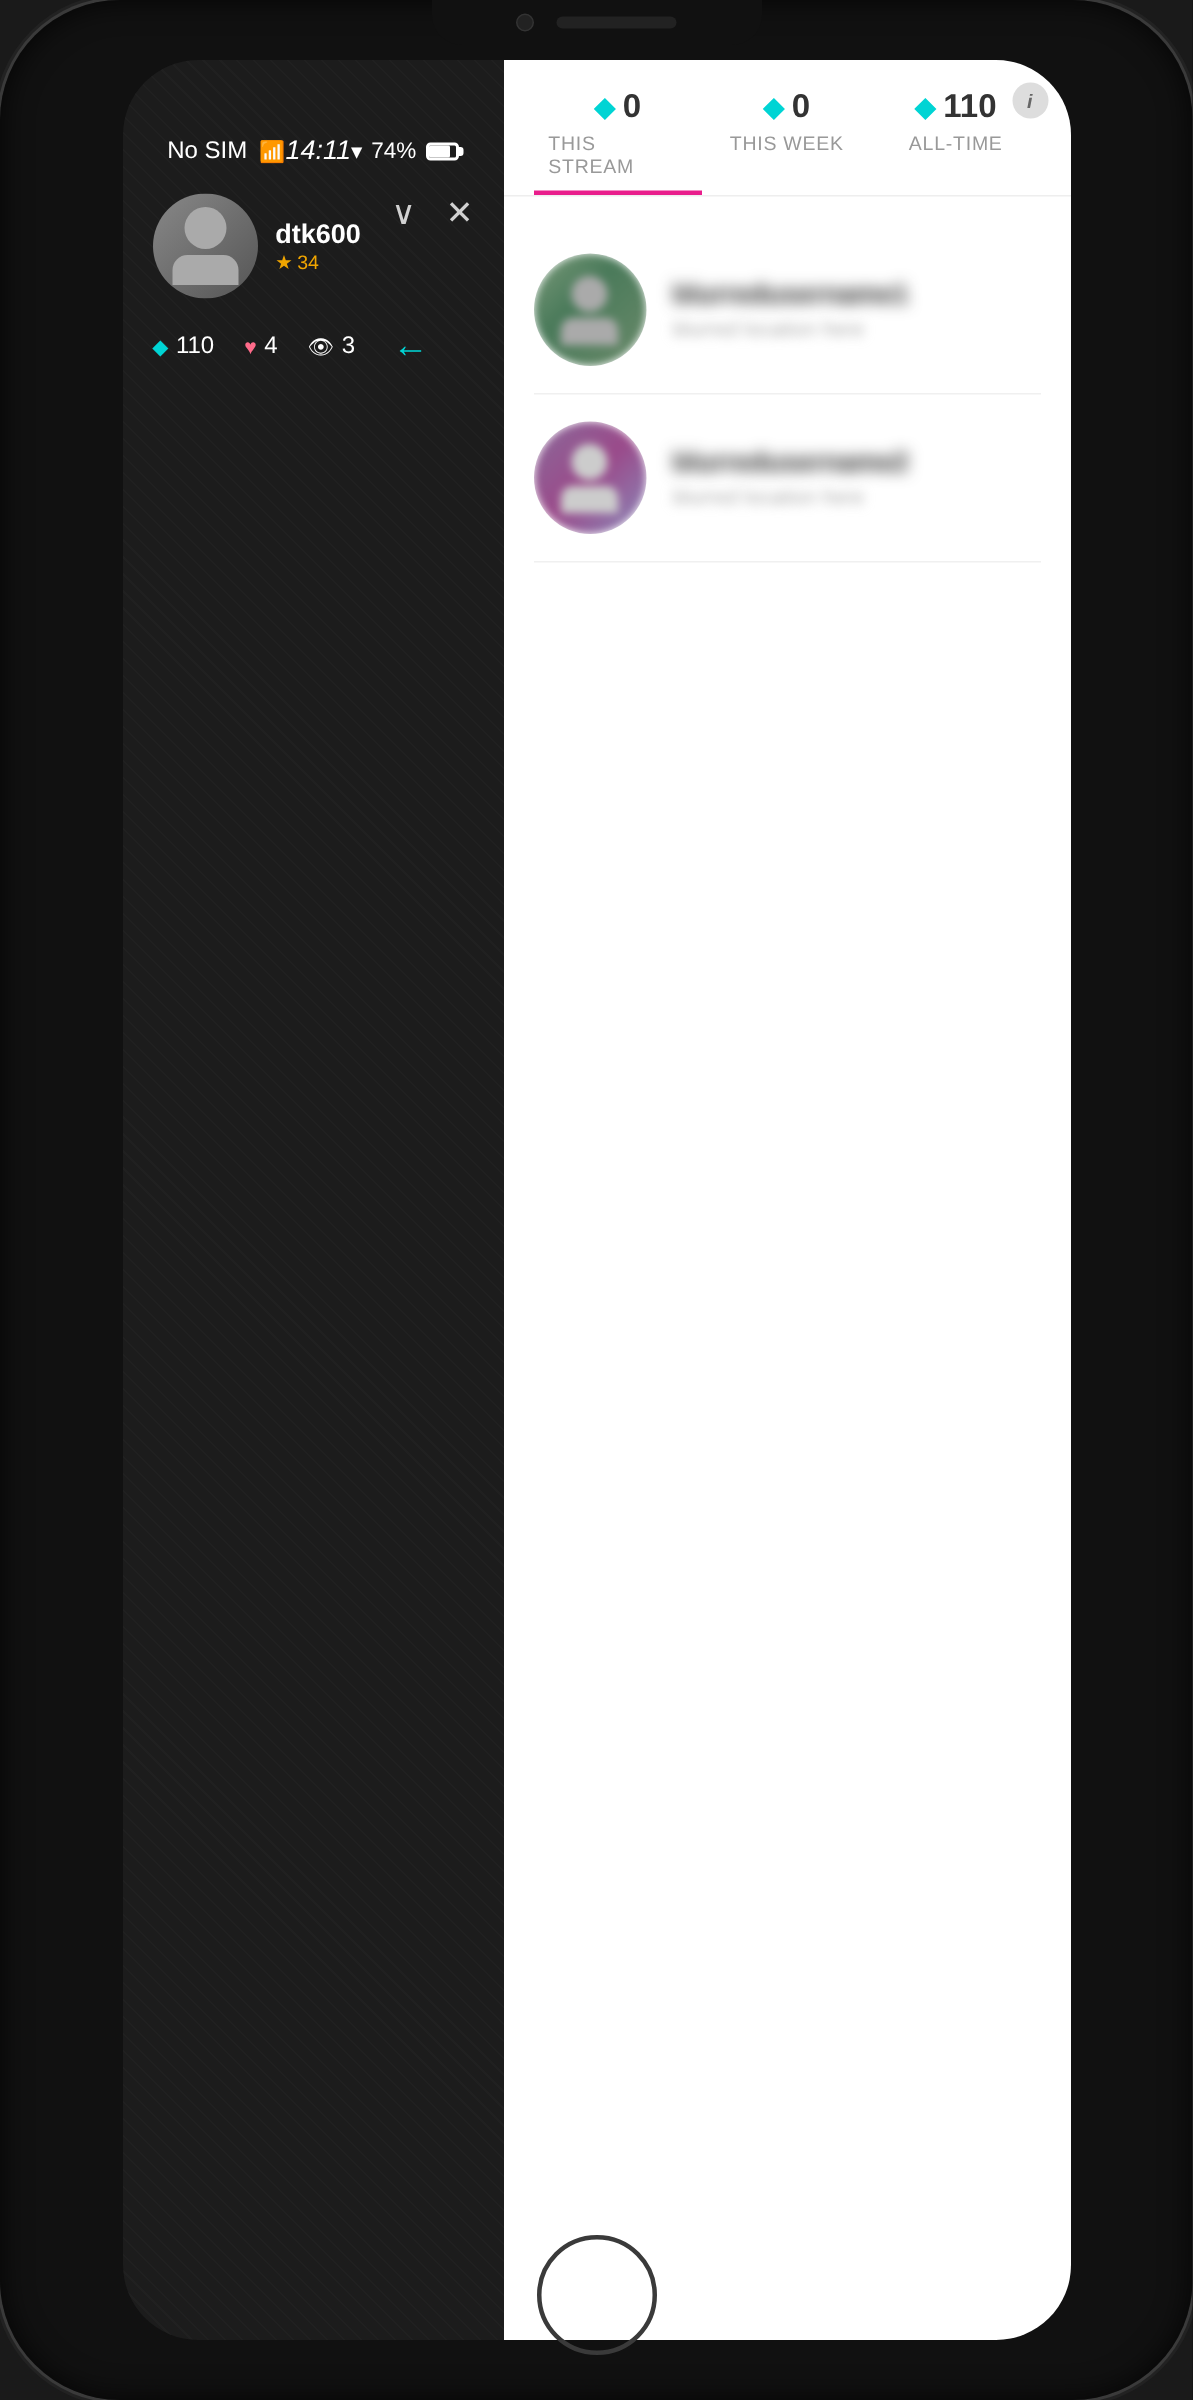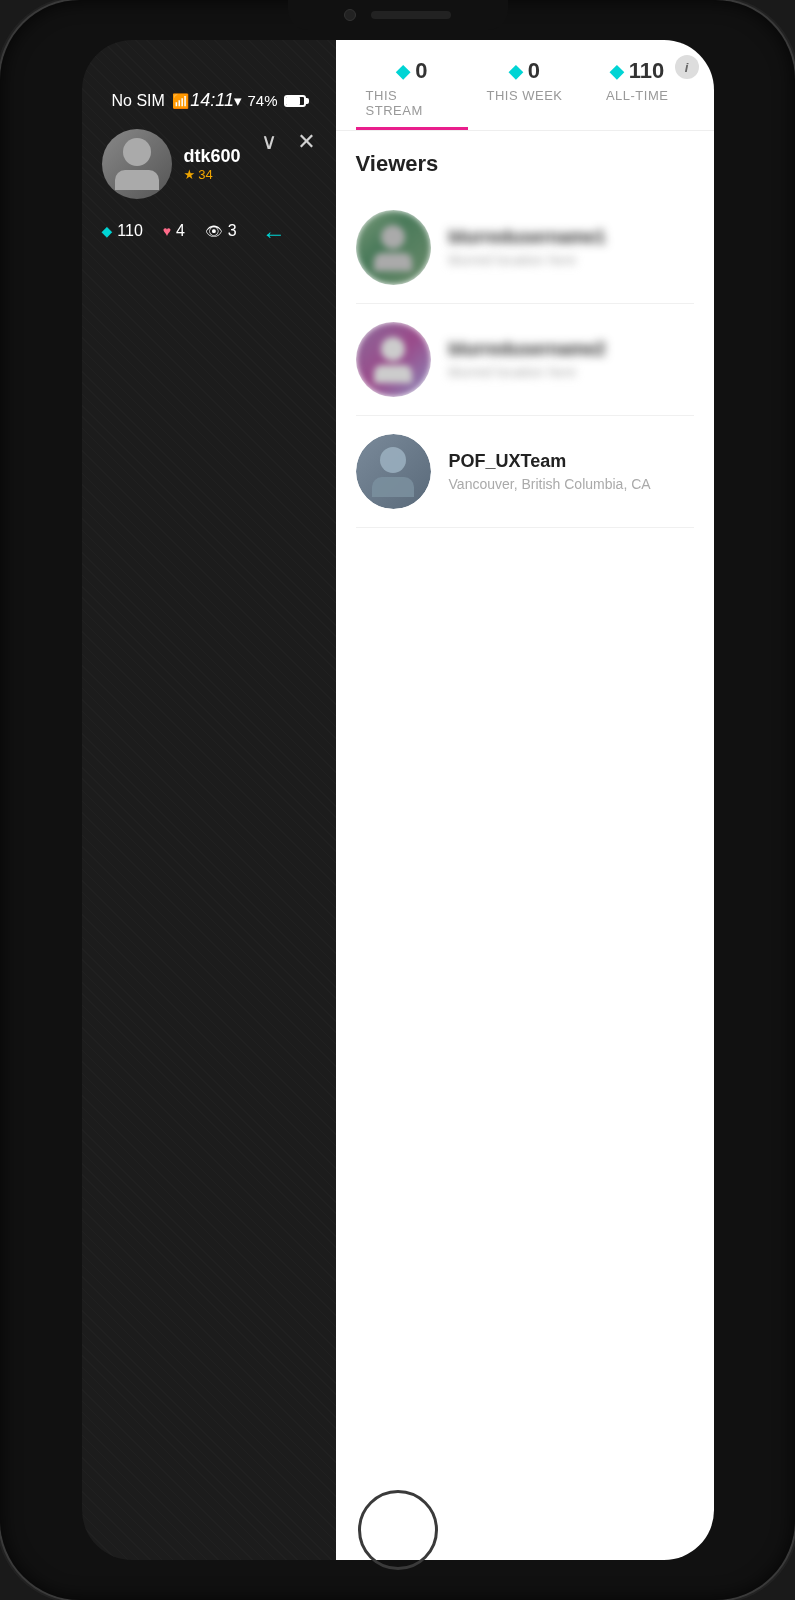--- a/index.html
+++ b/index.html
@@ -490,21 +490,20 @@
             <span>110</span>
           </div>
           <div class="tab-label">ALL-TIME</div>
         </div>
         <div class="info-btn">
           <span>i</span>
         </div>
       </div>
 
       <div class="viewers-section">
-        <div class="viewers-title">Viewers</div>
 
         <div class="viewer-list">
 
           <div class="viewer-item">
             <div class="viewer-avatar">
               <div class="avatar-circle avatar-v1" style="filter: blur(3px);">
                 <div style="display:flex;flex-direction:column;align-items:center;">
                   <div style="width:24px;height:24px;background:#aaa;border-radius:50%;margin-bottom:4px;"></div>
                   <div style="width:38px;height:18px;background:#aaa;border-radius:8px 8px 0 0;"></div>
                 </div>
@@ -524,34 +523,20 @@
                   <div style="width:38px;height:18px;background:#ccc;border-radius:8px 8px 0 0;"></div>
                 </div>
               </div>
             </div>
             <div class="viewer-info">
               <span class="viewer-name blurred">blurredusername2</span>
               <span class="viewer-sub blurred">blurred location here</span>
             </div>
           </div>
 
-          <div class="viewer-item">
-            <div class="viewer-avatar">
-              <div class="avatar-circle avatar-v3">
-                <div style="display:flex;flex-direction:column;align-items:center;opacity:0.9;">
-                  <div style="width:26px;height:26px;background:#9aafbe;border-radius:50%;margin-bottom:4px;"></div>
-                  <div style="width:42px;height:20px;background:#7a8f9e;border-radius:10px 10px 0 0;"></div>
-                </div>
-              </div>
-            </div>
-            <div class="viewer-info">
-              <span class="viewer-name">POF_UXTeam</span>
-              <span class="viewer-sub">Vancouver, British Columbia, CA</span>
-            </div>
-          </div>
 
 
         </div>
       </div>
     </div>
   </div>
 
   <div class="home-button-area"></div>
 </div>
 

